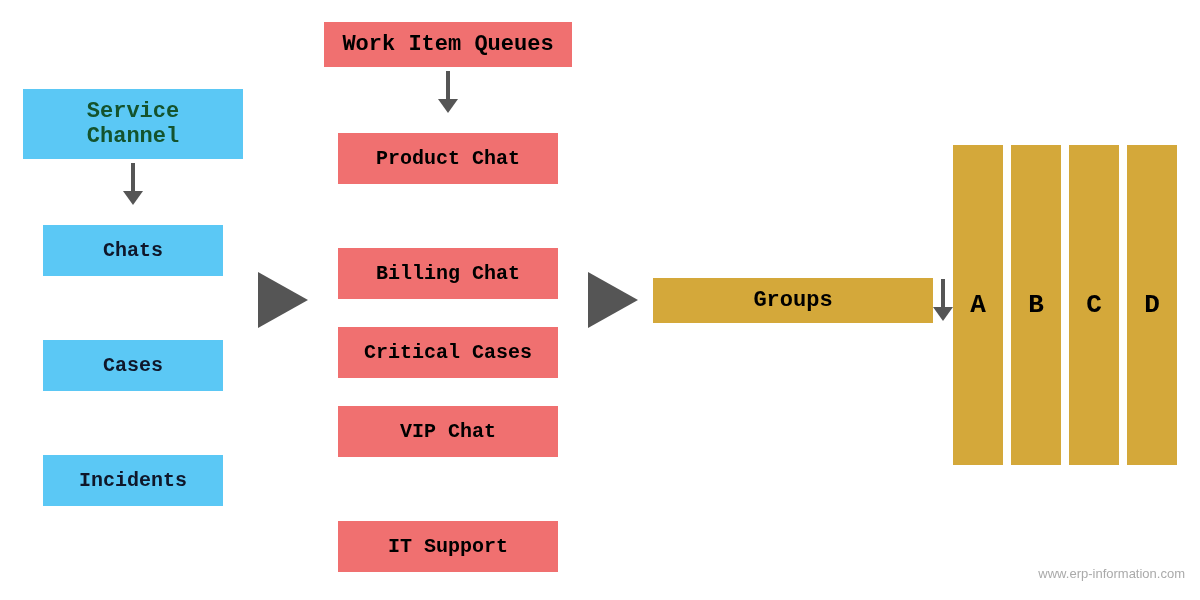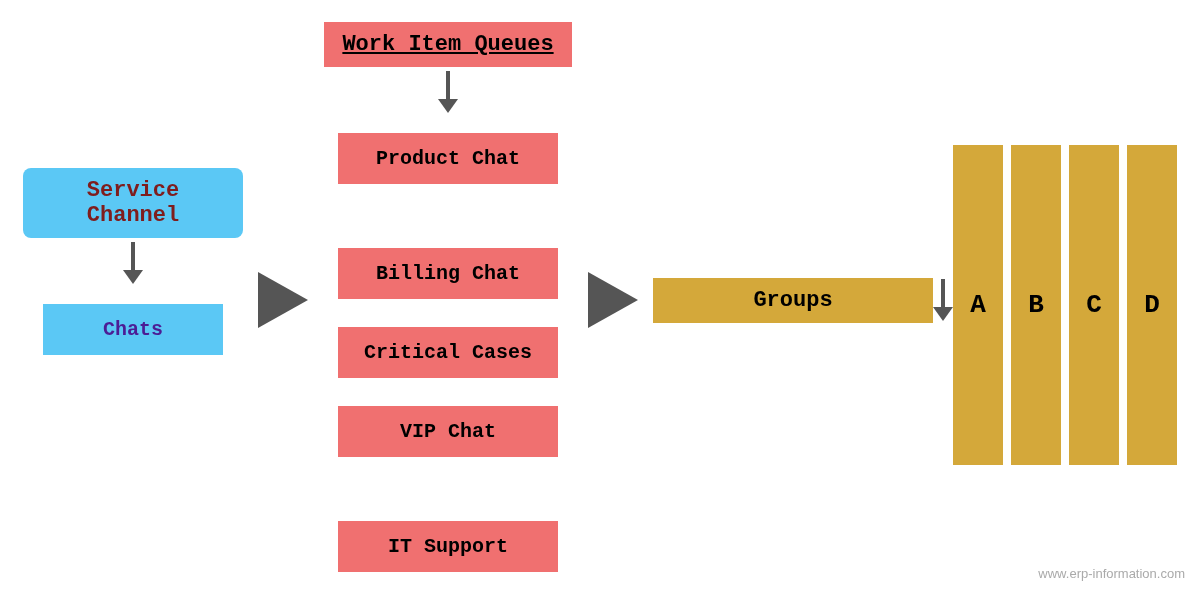--- a/index.html
+++ b/index.html
@@ -36,30 +36,28 @@
       align-items: center;
       justify-content: center;
       font-size: 22px;
       font-weight: bold;
       padding: 10px 18px;
       text-align: center;
     }
 
     .header-blue {
       background: #5BC8F5;
-      color: #7f1d1d;
+      color: #14532d;
       min-width: 200px;
-      border-radius: 8px;
     }
 
     .header-red {
       background: #F07070;
       color: #000;
       min-width: 220px;
-      text-decoration: underline;
     }
 
     .header-yellow {
       background: #D4A83A;
       color: #000;
       min-width: 220px;
     }
 
     
     .item-box {
@@ -68,21 +66,21 @@
       justify-content: center;
       font-size: 20px;
       font-weight: bold;
       padding: 14px 18px;
       text-align: center;
       margin: 6px 0;
     }
 
     .item-blue {
       background: #5BC8F5;
-      color: #4c1d95;
+      color: #0f172a;
       min-width: 180px;
     }
 
     .item-red {
       background: #F07070;
       color: #000;
       min-width: 220px;
     }
 
     
@@ -197,21 +195,27 @@
     </div>
     <div class="arrow-down">
       <div class="arrow-down-line"></div>
       <div class="arrow-down-head"></div>
     </div>
     <div class="left-items">
       <div class="item-box item-blue">
         <span>Chats</span>
       </div>
       <div class="spacer"></div>
-      <div class="spacer"></div>
+      <div class="item-box item-blue">
+        <span>Cases</span>
+      </div>
+      <div class="spacer"></div>
+      <div class="item-box item-blue">
+        <span>Incidents</span>
+      </div>
     </div>
   </div>
 
   <div class="arrow-section">
     <div class="arrow-right">
       <div class="arrow-right-body"></div>
     </div>
   </div>
 
   <div class="column col-queues">

